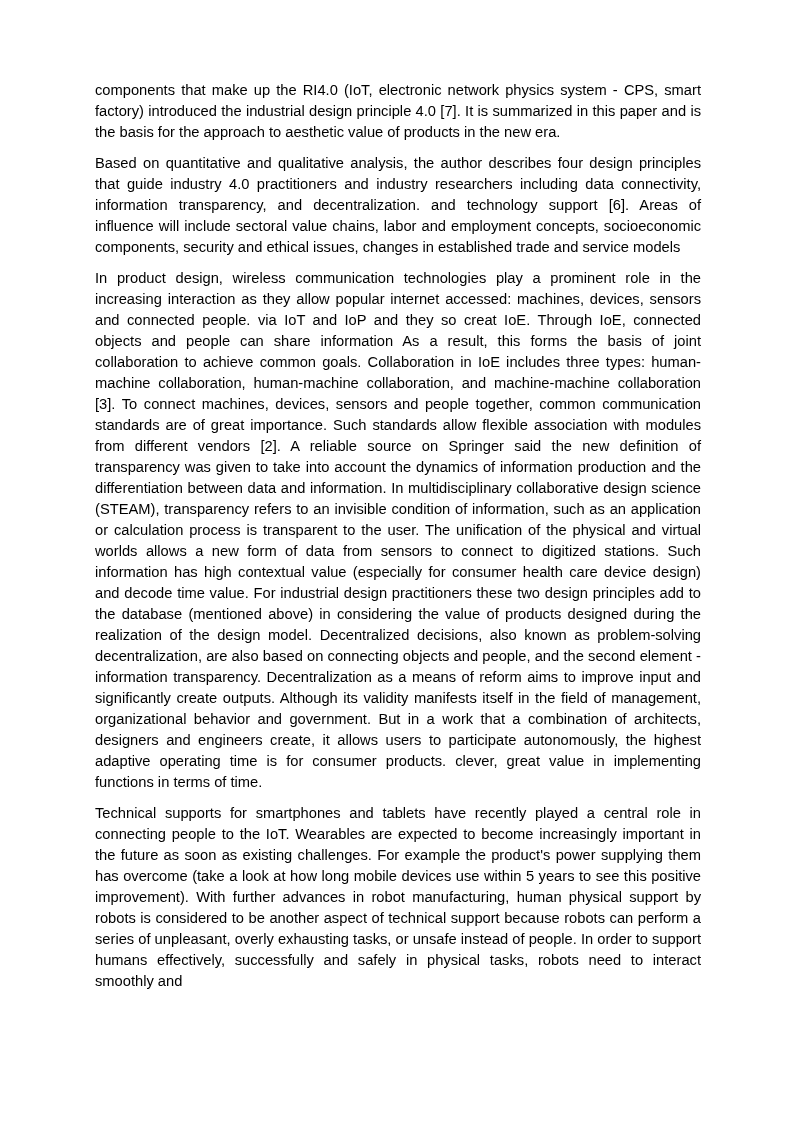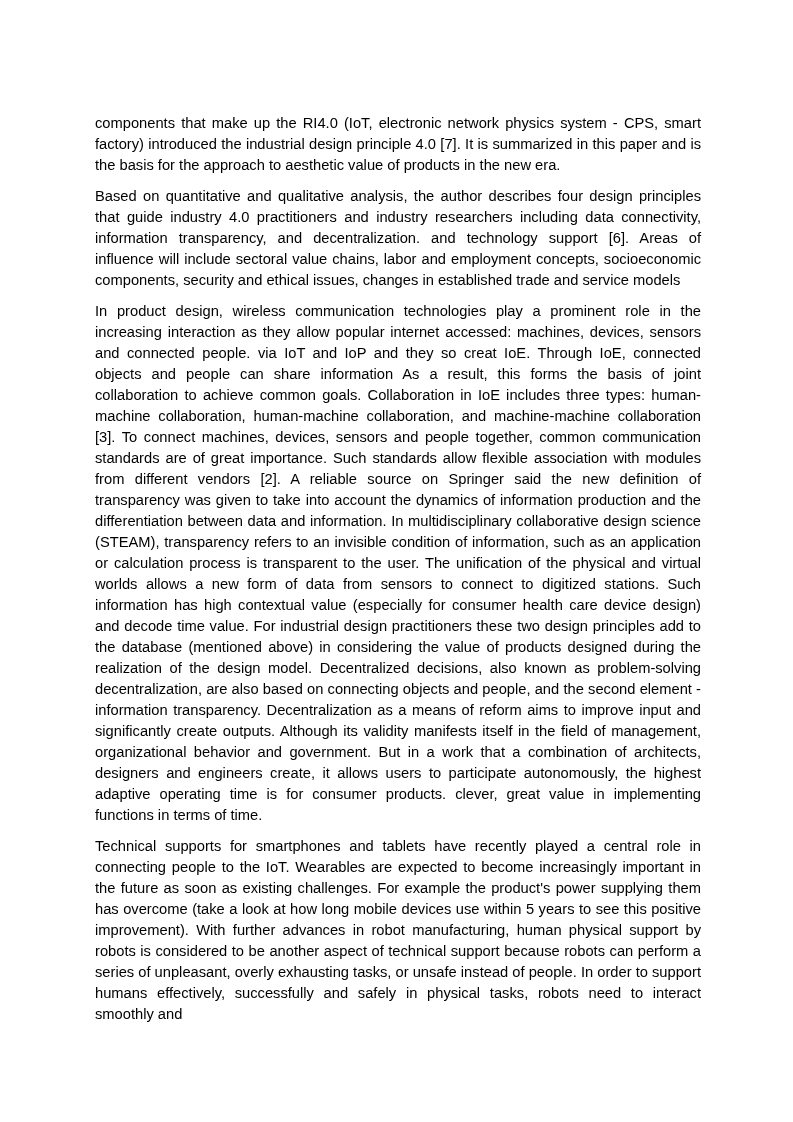--- a/index.html
+++ b/index.html
@@ -5,21 +5,21 @@
   html, body {
     margin: 0;
     padding: 0;
     background: #ffffff;
   }
   .page {
     position: relative;
     width: 793px;
     height: 1122px;
     box-sizing: border-box;
-    padding: 113px 92px 0 95px;
+    padding: 80px 92px 0 95px;
     background: #ffffff;
     color: #000000;
     font-family: "Liberation Sans", "DejaVu Sans", sans-serif;
     overflow: hidden;
   }
   .page p {
     margin: 0 0 10px 0;
     font-size: 14.7px;
     line-height: 21px;
     text-align: justify;

